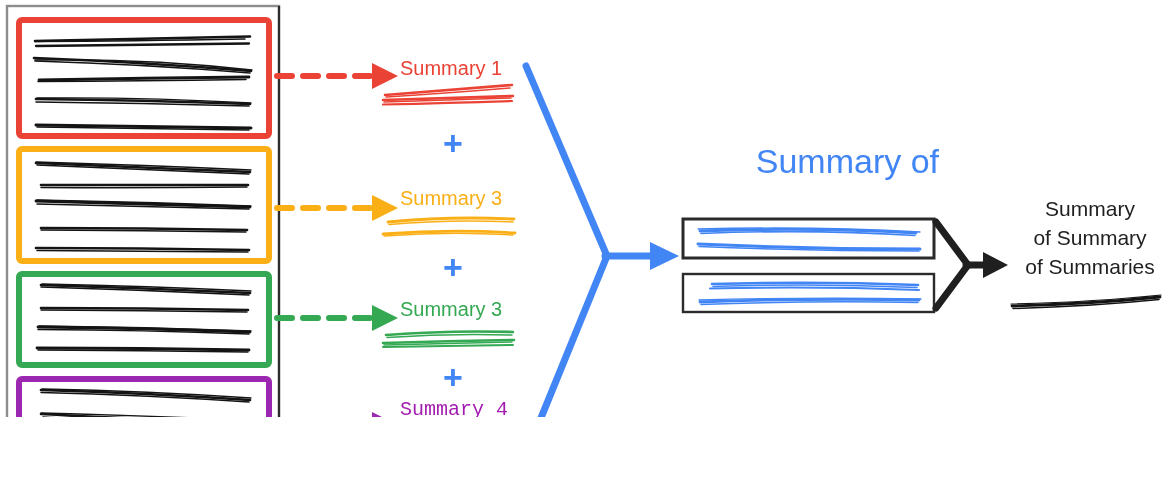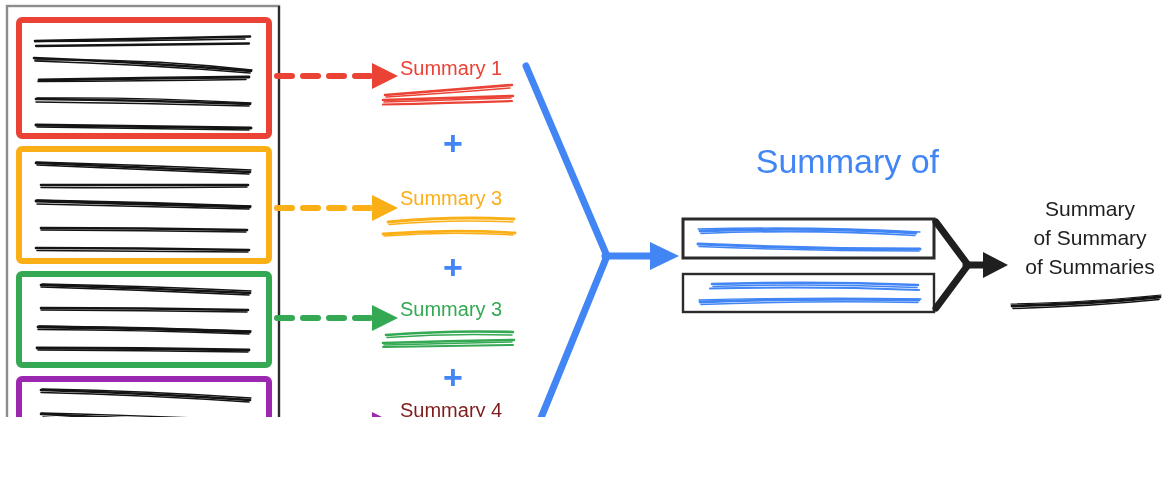--- a/index.html
+++ b/index.html
@@ -217,21 +217,21 @@
       <path d="M1012 306 Q1090 304 1160 297" stroke-width="2.8"></path>
       <path d="M1013 308.5 Q1090 306.5 1159 299.5" stroke-width="1.5"></path>
       <path d="M1011 304 Q1095 302 1161 295" stroke-width="1.2"></path>
     </g>
 
   </svg>
 
   <div class="lbl summary-label" style="left:400px; top:58px; color:#EA4335;">Summary 1</div>
   <div class="lbl summary-label" style="left:400px; top:188px; color:#FBAF17;">Summary 3</div>
   <div class="lbl summary-label" style="left:400px; top:299px; color:#34A853;">Summary 3</div>
-  <div class="lbl summary-label" style="left:400px; top:400px; color:#7f1d1d;">Summary 4</div>
+  <div class="lbl summary-label" style="left:400px; top:400px; color:#a21caf;font-family:Liberation Mono, monospace;">Summary 4</div>
 
   <div class="lbl plus-sign" style="left:443px; top:126px;">+</div>
   <div class="lbl plus-sign" style="left:443px; top:250px;">+</div>
   <div class="lbl plus-sign" style="left:443px; top:360px;">+</div>
 
   <div class="lbl sos-title" style="left:679px; top:139px;">
     <div>Summary of</div>
   </div>
 
   <div class="lbl final-title" style="left:1000px; top:195px;">

